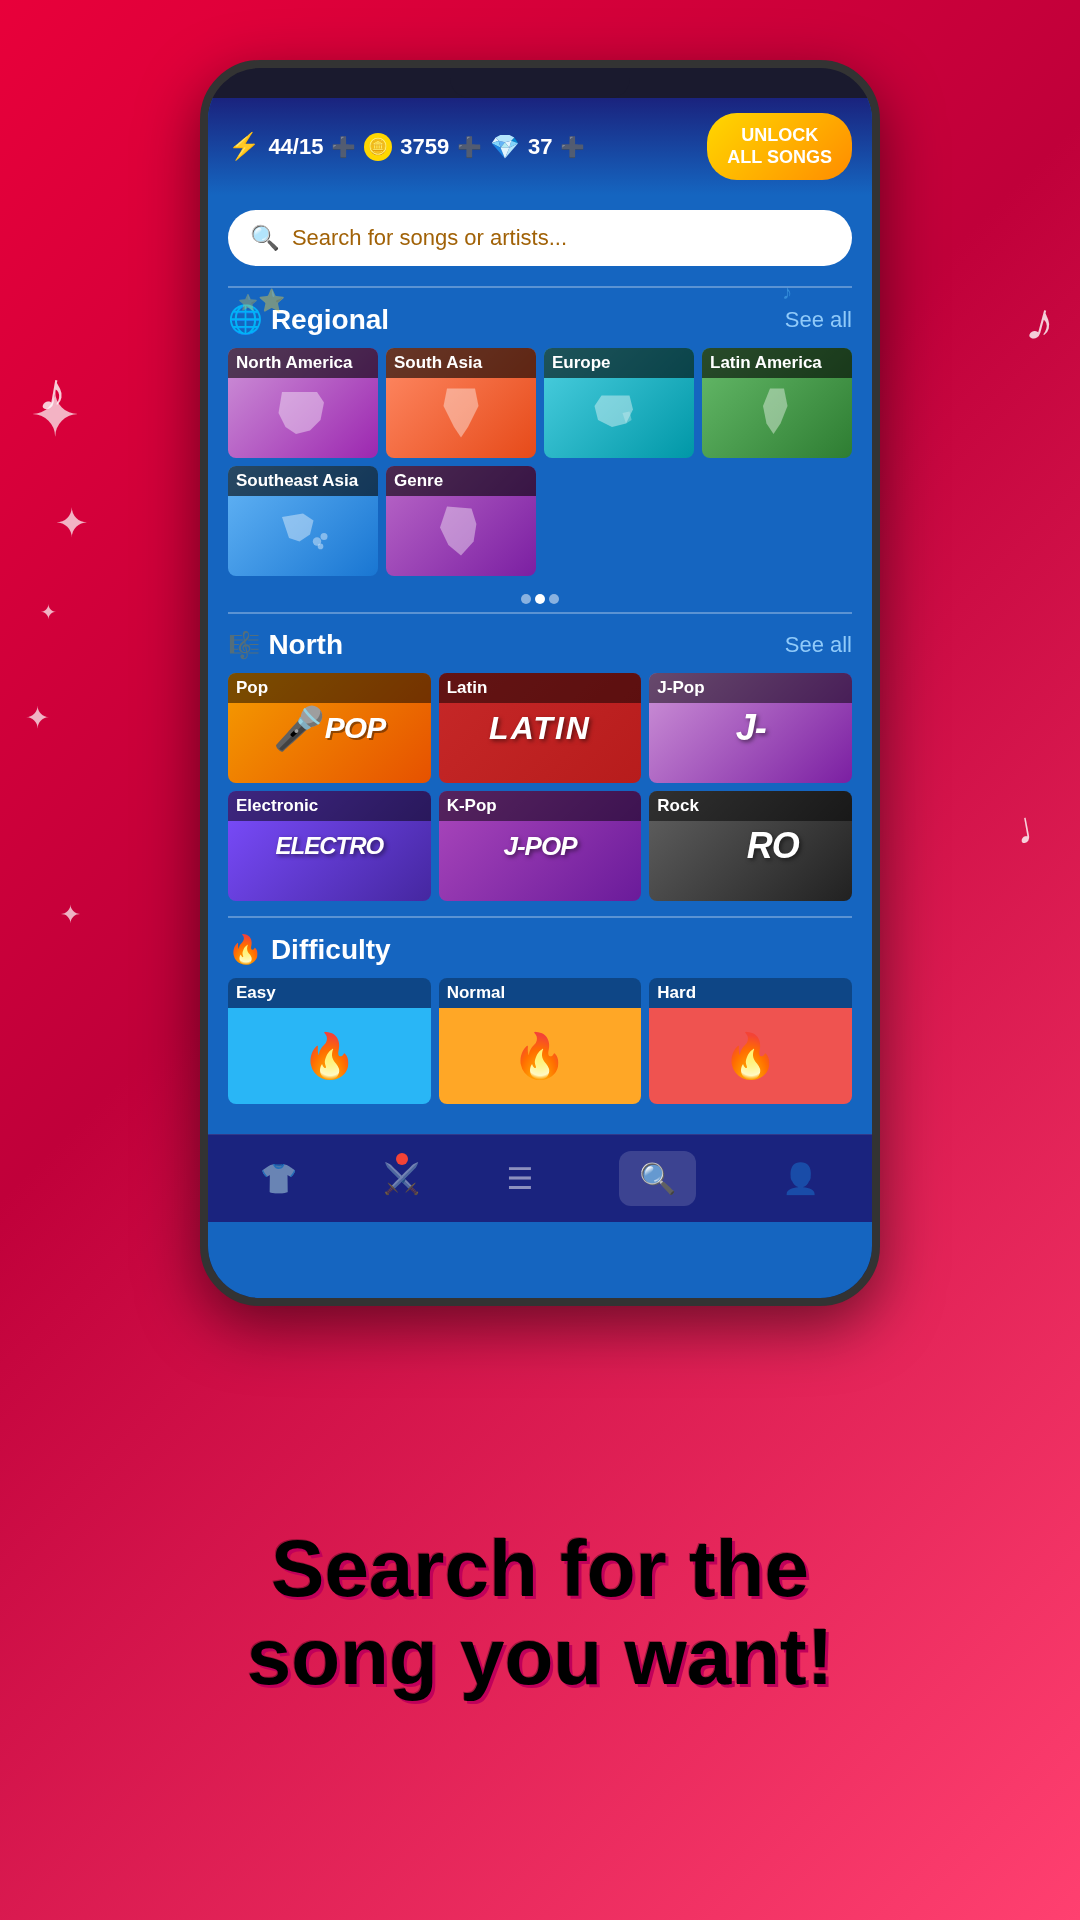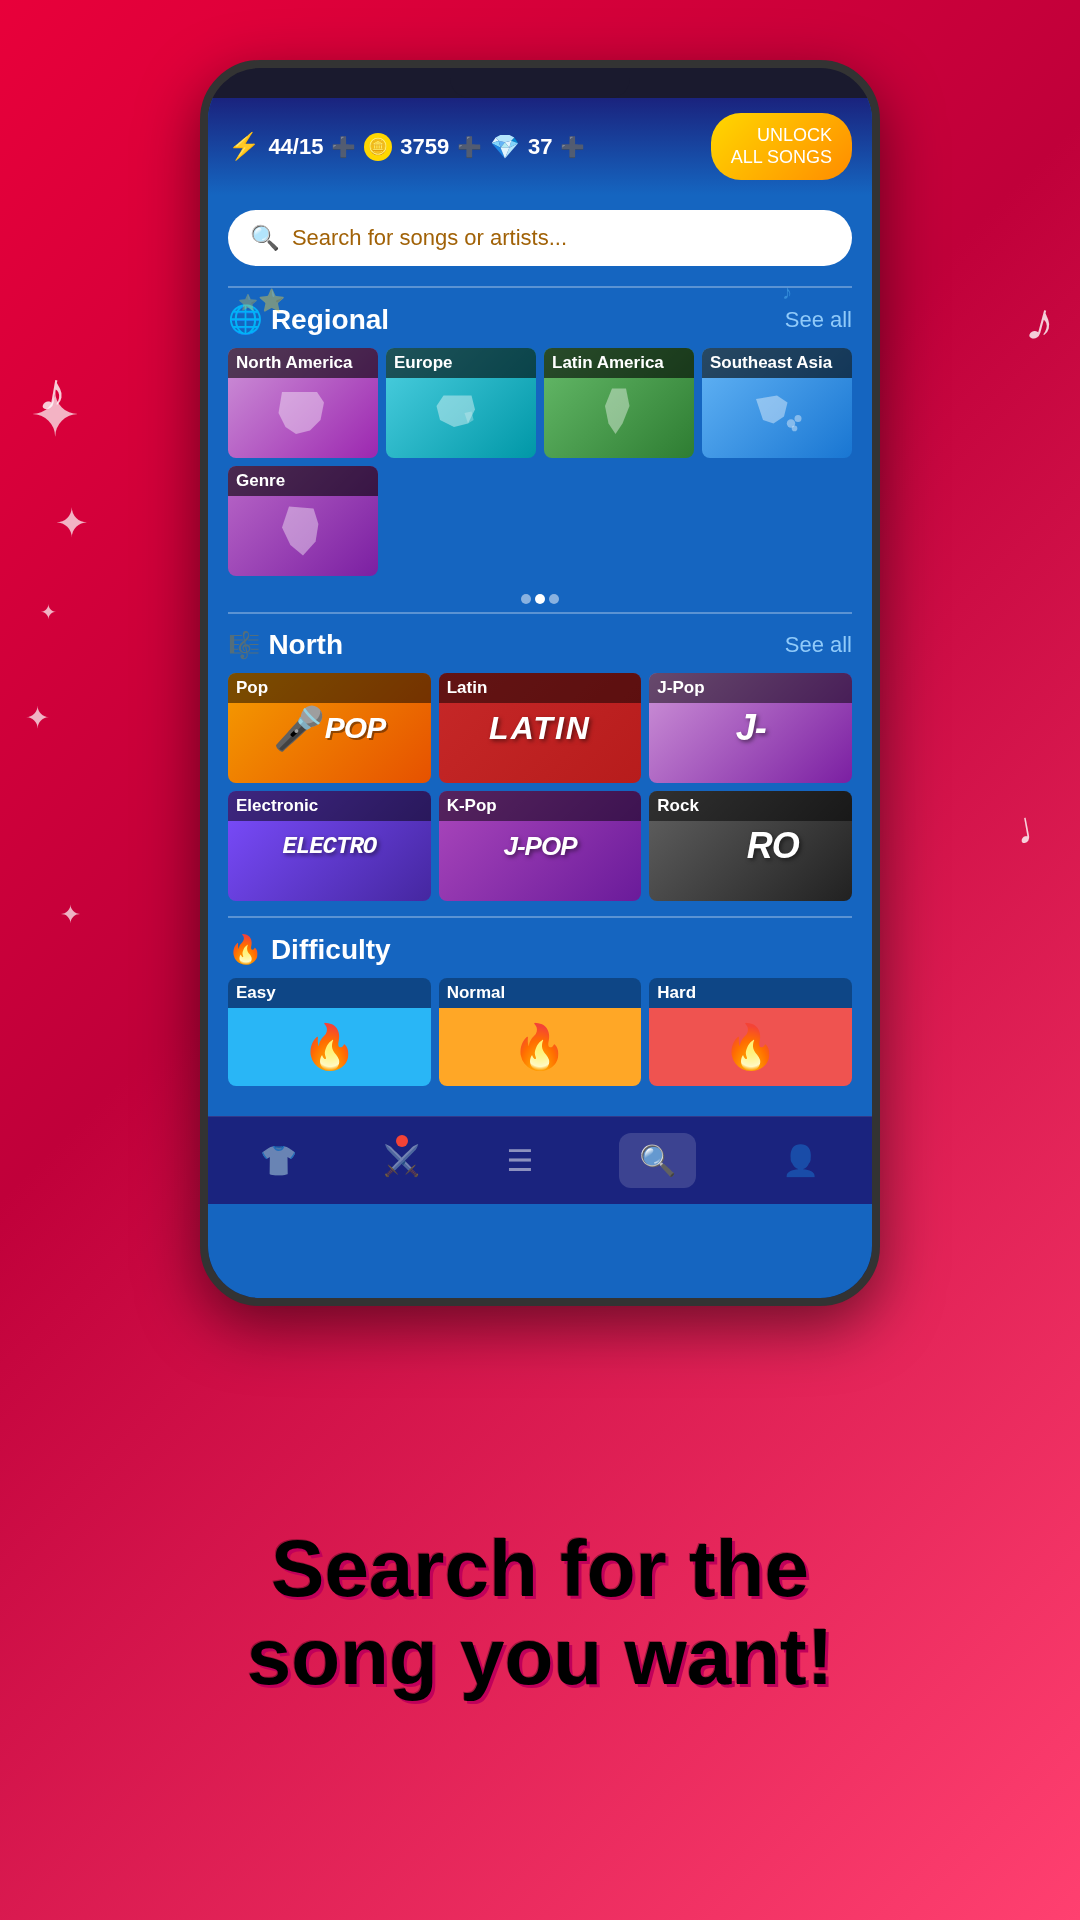--- a/index.html
+++ b/index.html
@@ -96,24 +96,24 @@
       color: white;
       font-size: 20px;
       opacity: 0.8;
     }
     .unlock-btn {
       background: linear-gradient(135deg, #ffd700, #ff8c00);
       border: none;
       border-radius: 30px;
       padding: 12px 20px;
       color: white;
-      font-weight: normal;
+      font-weight: bold;
       font-size: 18px;
       cursor: pointer;
-      text-align: right;
+      text-align: center;
       line-height: 1.2;
     }
 
     
     .search-container {
       background: #1565c0;
       padding: 15px 20px;
     }
     .search-bar {
       background: white;
@@ -236,42 +236,42 @@
       display: flex;
       align-items: center;
       justify-content: center;
       font-size: 32px;
       font-weight: 900;
       letter-spacing: -1px;
     }
     .bg-pop { background: linear-gradient(135deg, #f59c00, #e65100); }
     .bg-latin { background: linear-gradient(135deg, #c62828, #b71c1c); }
     .bg-jpop { background: linear-gradient(135deg, #ce93d8, #7b1fa2); }
-    .bg-electronic { background: linear-gradient(135deg, #7c4dff, #4527a0); font-family: Liberation Mono, monospace; }
+    .bg-electronic { background: linear-gradient(135deg, #7c4dff, #4527a0); }
     .bg-kpop { background: linear-gradient(135deg, #ab47bc, #6a1b9a); }
     .bg-rock { background: linear-gradient(135deg, #616161, #212121); padding-left: 44px; }
 
     .genre-text {
       color: white;
       font-style: italic;
       font-size: 28px;
       font-weight: 900;
       text-shadow: 2px 2px 4px rgba(0,0,0,0.5);
     }
 
     
     .difficulty-grid {
       display: grid;
       grid-template-columns: 1fr 1fr 1fr;
       gap: 8px;
     }
     .diff-card {
       border-radius: 8px;
       overflow: hidden;
-      height: 108px;
+      height: 126px;
       position: relative;
       display: flex;
       flex-direction: column;
     }
     .diff-label {
       color: white;
       font-size: 17px;
       font-weight: bold;
       padding: 5px 8px;
       background: rgba(0,0,0,0.3);
@@ -426,20 +426,28 @@
 
         <div class="region-card">
           <div class="region-card-bg bg-north-america">
             <svg class="map-svg" viewBox="0 0 100 80" fill="rgba(255,255,255,0.5)">
               <path d="M20,10 L70,10 L80,25 L75,50 L60,65 L40,70 L25,60 L15,40 Z"></path>
             </svg>
           </div>
           <div class="region-card-label">North America</div>
         </div>
 
+        <div class="region-card">
+          <div class="region-card-bg bg-south-asia">
+            <svg class="map-svg" viewBox="0 0 100 80" fill="rgba(255,255,255,0.5)">
+              <path d="M30,5 L70,5 L75,30 L60,60 L50,75 L40,60 L25,30 Z"></path>
+            </svg>
+          </div>
+          <div class="region-card-label">South Asia</div>
+        </div>
 
         <div class="region-card">
           <div class="region-card-bg bg-europe">
             <svg class="map-svg" viewBox="0 0 100 80" fill="rgba(255,255,255,0.5)">
               <path d="M25,15 L65,15 L70,35 L60,55 L40,60 L20,50 L15,30 Z"></path>
               <path d="M55,40 L65,38 L68,50 L60,55 Z" opacity="0.7"></path>
             </svg>
           </div>
           <div class="region-card-label">Europe</div>
         </div>

